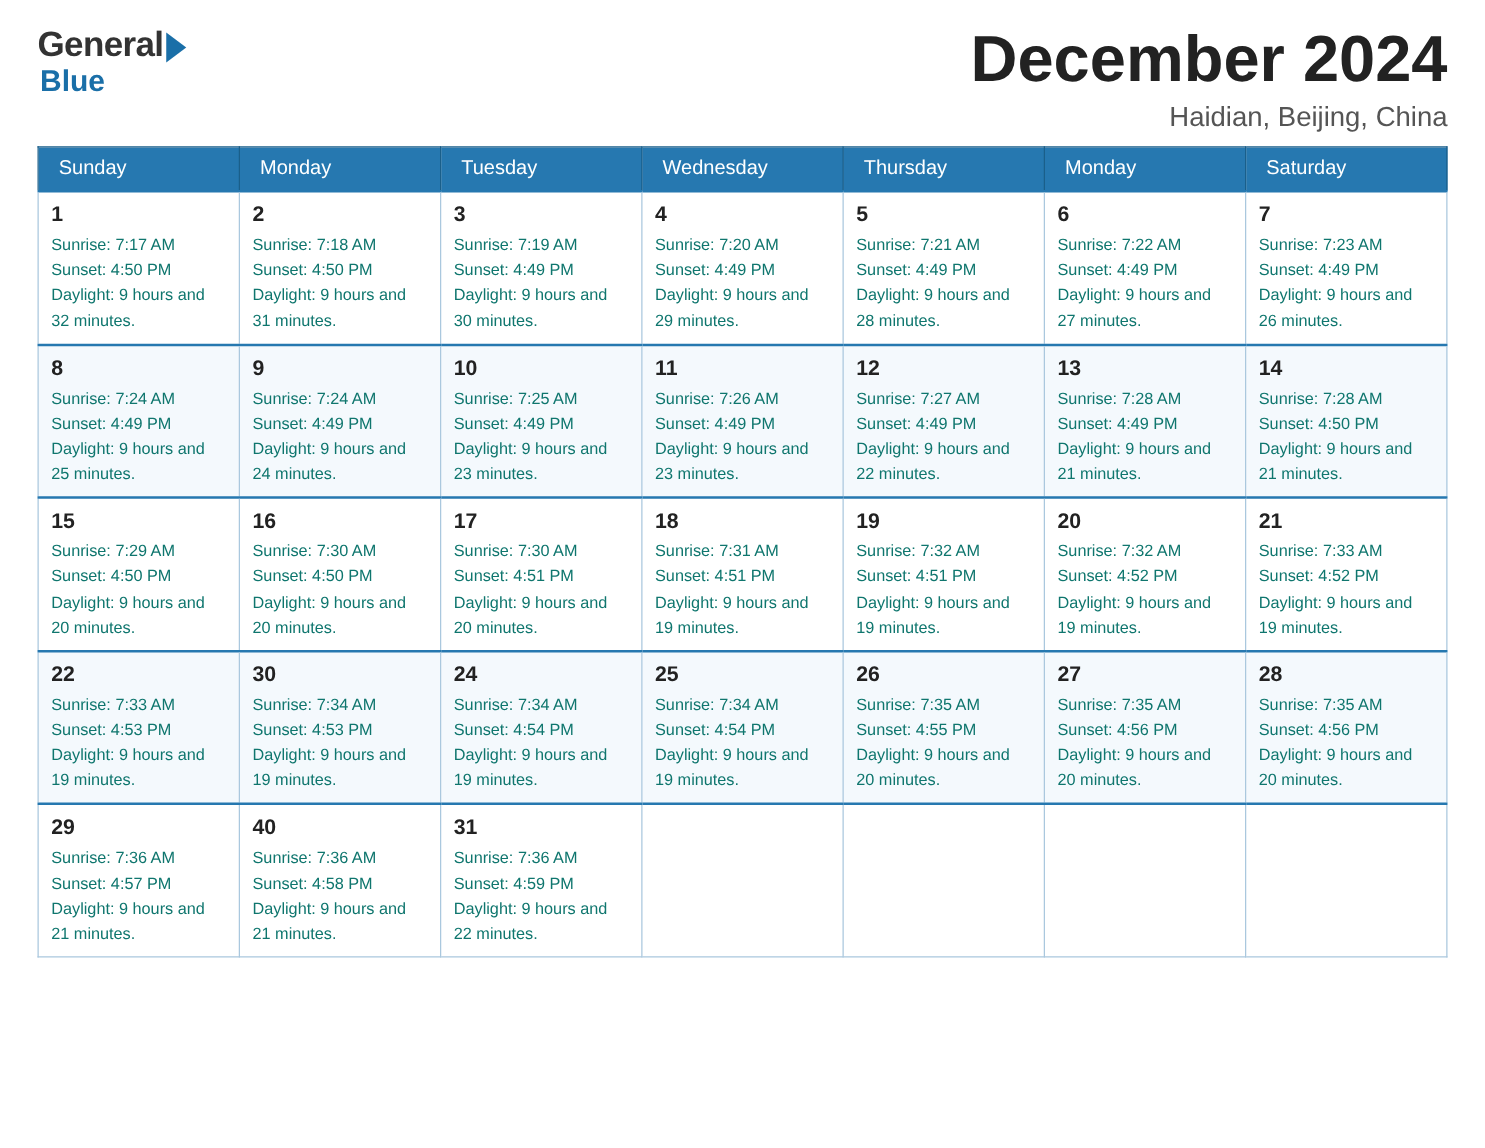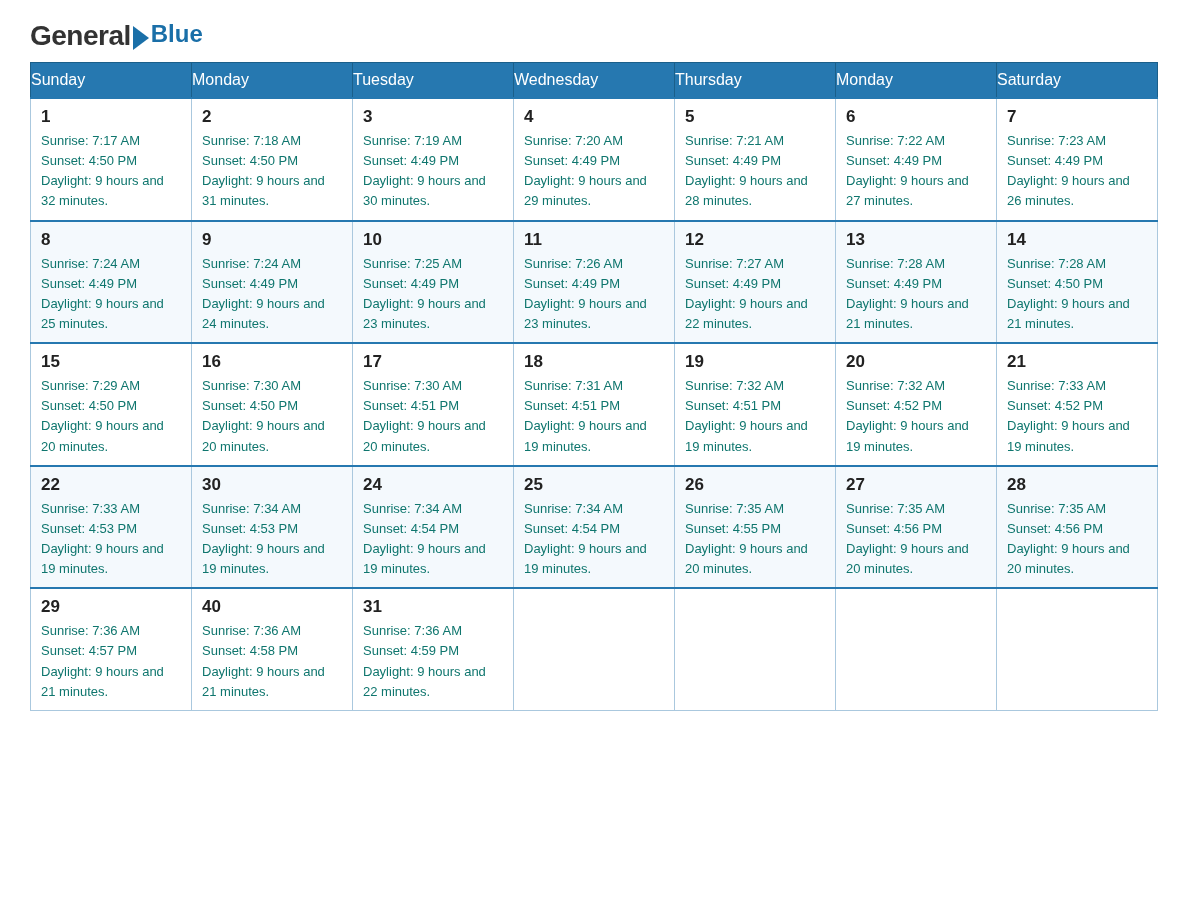--- a/index.html
+++ b/index.html
@@ -11,20 +11,21 @@
       min-height: 918px;
     }
     .header {
       display: flex;
       justify-content: space-between;
       align-items: flex-start;
       margin-bottom: 10px;
     }
     .logo {
       display: flex;
+      flex-direction: column;
       align-items: flex-start;
     }
     .logo-top {
       display: flex;
       align-items: center;
     }
     .logo-general {
       font-size: 28px;
       font-weight: bold;
       color: #333;
@@ -62,21 +63,21 @@
     .calendar-table {
       width: 100%;
       border-collapse: collapse;
       margin-top: 10px;
     }
     .calendar-table th {
       background-color: #2678b0;
       color: #fff;
       font-size: 16px;
       font-weight: normal;
-      padding: 8px 0;
+      padding: 8px 16px;
       text-align: left;
       border: 1px solid #1a5f8a;
     }
     .calendar-table td {
       border: 1px solid #aac8de;
       vertical-align: top;
       padding: 8px 10px;
       width: calc(100% / 7);
       background: #fff;
     }
@@ -106,20 +107,22 @@
 
 <div class="header">
   <div class="logo">
     <div class="logo-top">
       <span class="logo-general">General</span>
       <div class="logo-arrow"></div>
     </div>
     <span class="logo-blue">Blue</span>
   </div>
   <div class="title-block">
+    <div class="month-title">December 2024</div>
+    <div class="location-title">Haidian, Beijing, China</div>
   </div>
 </div>
 
 <table class="calendar-table">
   <thead>
     <tr>
     <th>Sunday</th>
         <th>Monday</th>
         <th>Tuesday</th>
         <th>Wednesday</th>

